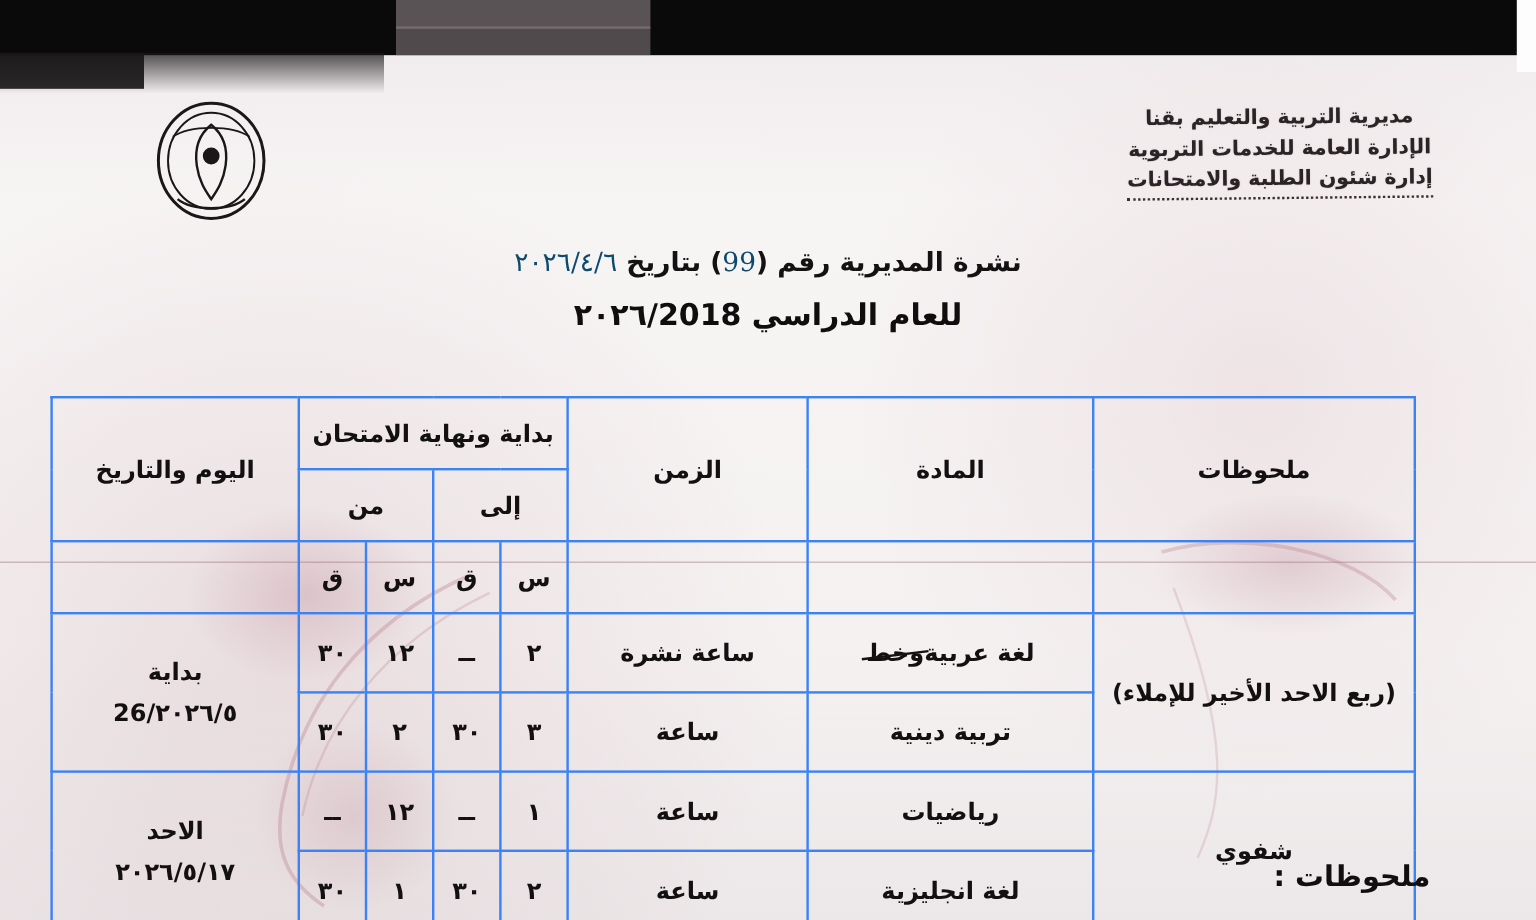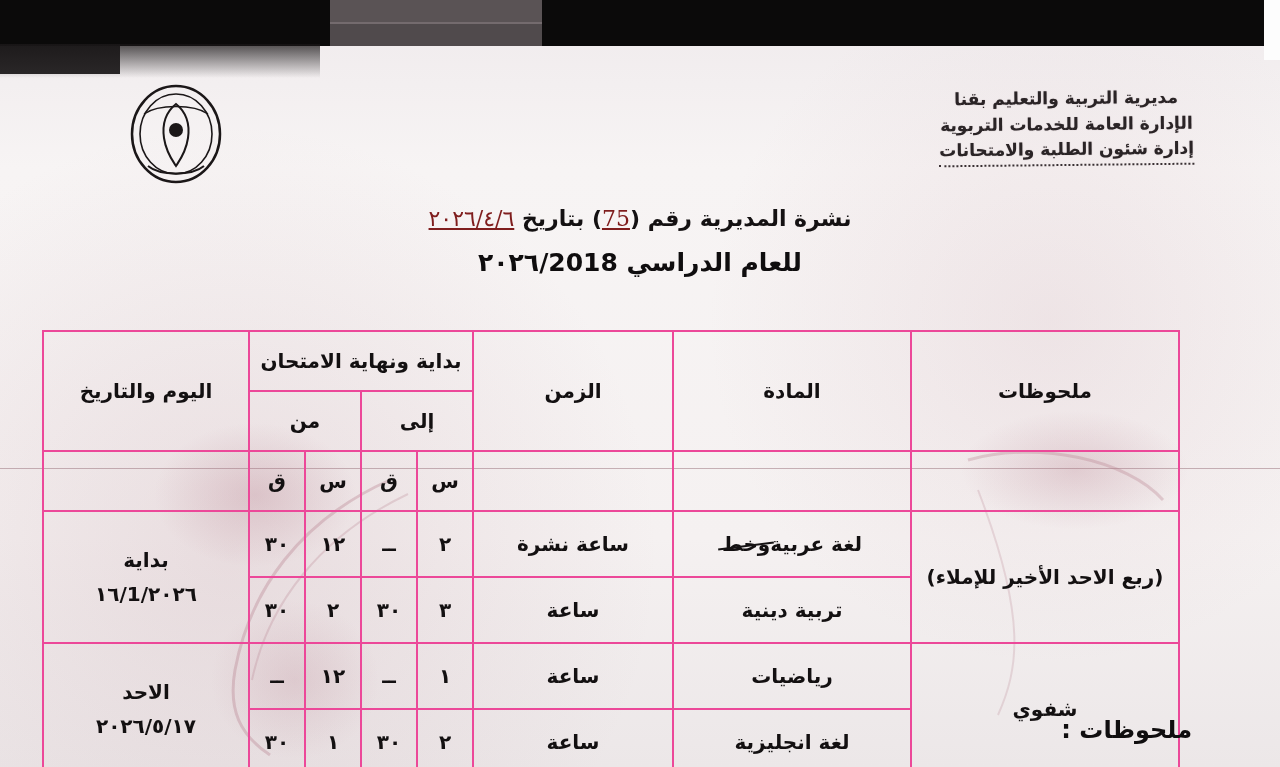--- a/index.html
+++ b/index.html
@@ -124,22 +124,21 @@
     right: 0;
     text-align: center;
     font-size: 22px;
     font-weight: bold;
     color: #141112;
     font-family: "DejaVu Sans", "Liberation Sans", sans-serif;
   }
   .bulletin .handwrite {
     font-family: "DejaVu Serif", serif;
     font-weight: normal;
-    color: #7f1d1d;
-    text-decoration: underline;
+    color: #0c4a6e;
   }
   .title-lines {
     position: absolute;
     top: 244px;
     left: 0;
     right: 0;
     text-align: center;
     font-size: 25px;
     font-weight: bold;
     line-height: 1.55;
@@ -155,21 +154,21 @@
     width: 1128px;
   }
   table.sched {
     width: 100%;
     border-collapse: collapse;
     table-layout: fixed;
     font-family: "DejaVu Sans", "Liberation Sans", sans-serif;
   }
   table.sched th,
   table.sched td {
-    border: 2px solid #ec4899;
+    border: 2px solid #3b82f6;
     text-align: center;
     vertical-align: middle;
     font-size: 20px;
     font-weight: bold;
     color: #131011;
     padding: 6px 4px;
     background: transparent;
   }
   .h-row th { height: 46px; }
   .r-sub td { height: 46px; }
@@ -275,21 +274,21 @@
     <path d="M26 32 C40 22, 76 22, 90 32" fill="none" stroke="#1b1718" stroke-width="1.4"></path>
   </svg>
 
   <div class="letterhead">
     <div>مديرية التربية والتعليم بقنا</div>
     <div>الإدارة العامة للخدمات التربوية</div>
     <div><span class="underdots">إدارة شئون الطلبة والامتحانات</span></div>
   </div>
 
   <div class="bulletin">
-    <span>نشرة المديرية رقم (</span><span class="handwrite">75</span><span>) بتاريخ</span>
+    <span>نشرة المديرية رقم (</span><span class="handwrite">99</span><span>) بتاريخ</span>
     <span class="handwrite">٢٠٢٦/٤/٦</span>
   </div>
 
   <div class="title-lines">
     <div>للعام الدراسي ٢٠٢٦/2018</div>
   </div>
 
   <div class="tbl-wrap">
     <table class="sched">
       <colgroup>
@@ -330,21 +329,21 @@
         <tr class="r-body">
           <td rowspan="2" class="notes-small">(ربع الاحد الأخير للإملاء)</td>
           <td>لغة عربية<span class="strike-word">وخط</span></td>
           <td>ساعة نشرة</td>
           <td>٢</td>
           <td class="dash">ــ</td>
           <td>١٢</td>
           <td>٣٠</td>
           <td rowspan="2" class="day-cell">
             <div>بداية</div>
-            <div>٢٠٢٦/1/١٦</div>
+            <div>٢٠٢٦/٥/26</div>
           </td>
         </tr>
 
         <tr class="r-body">
           <td>تربية دينية</td>
           <td>ساعة</td>
           <td>٣</td>
           <td>٣٠</td>
           <td>٢</td>
           <td>٣٠</td>

